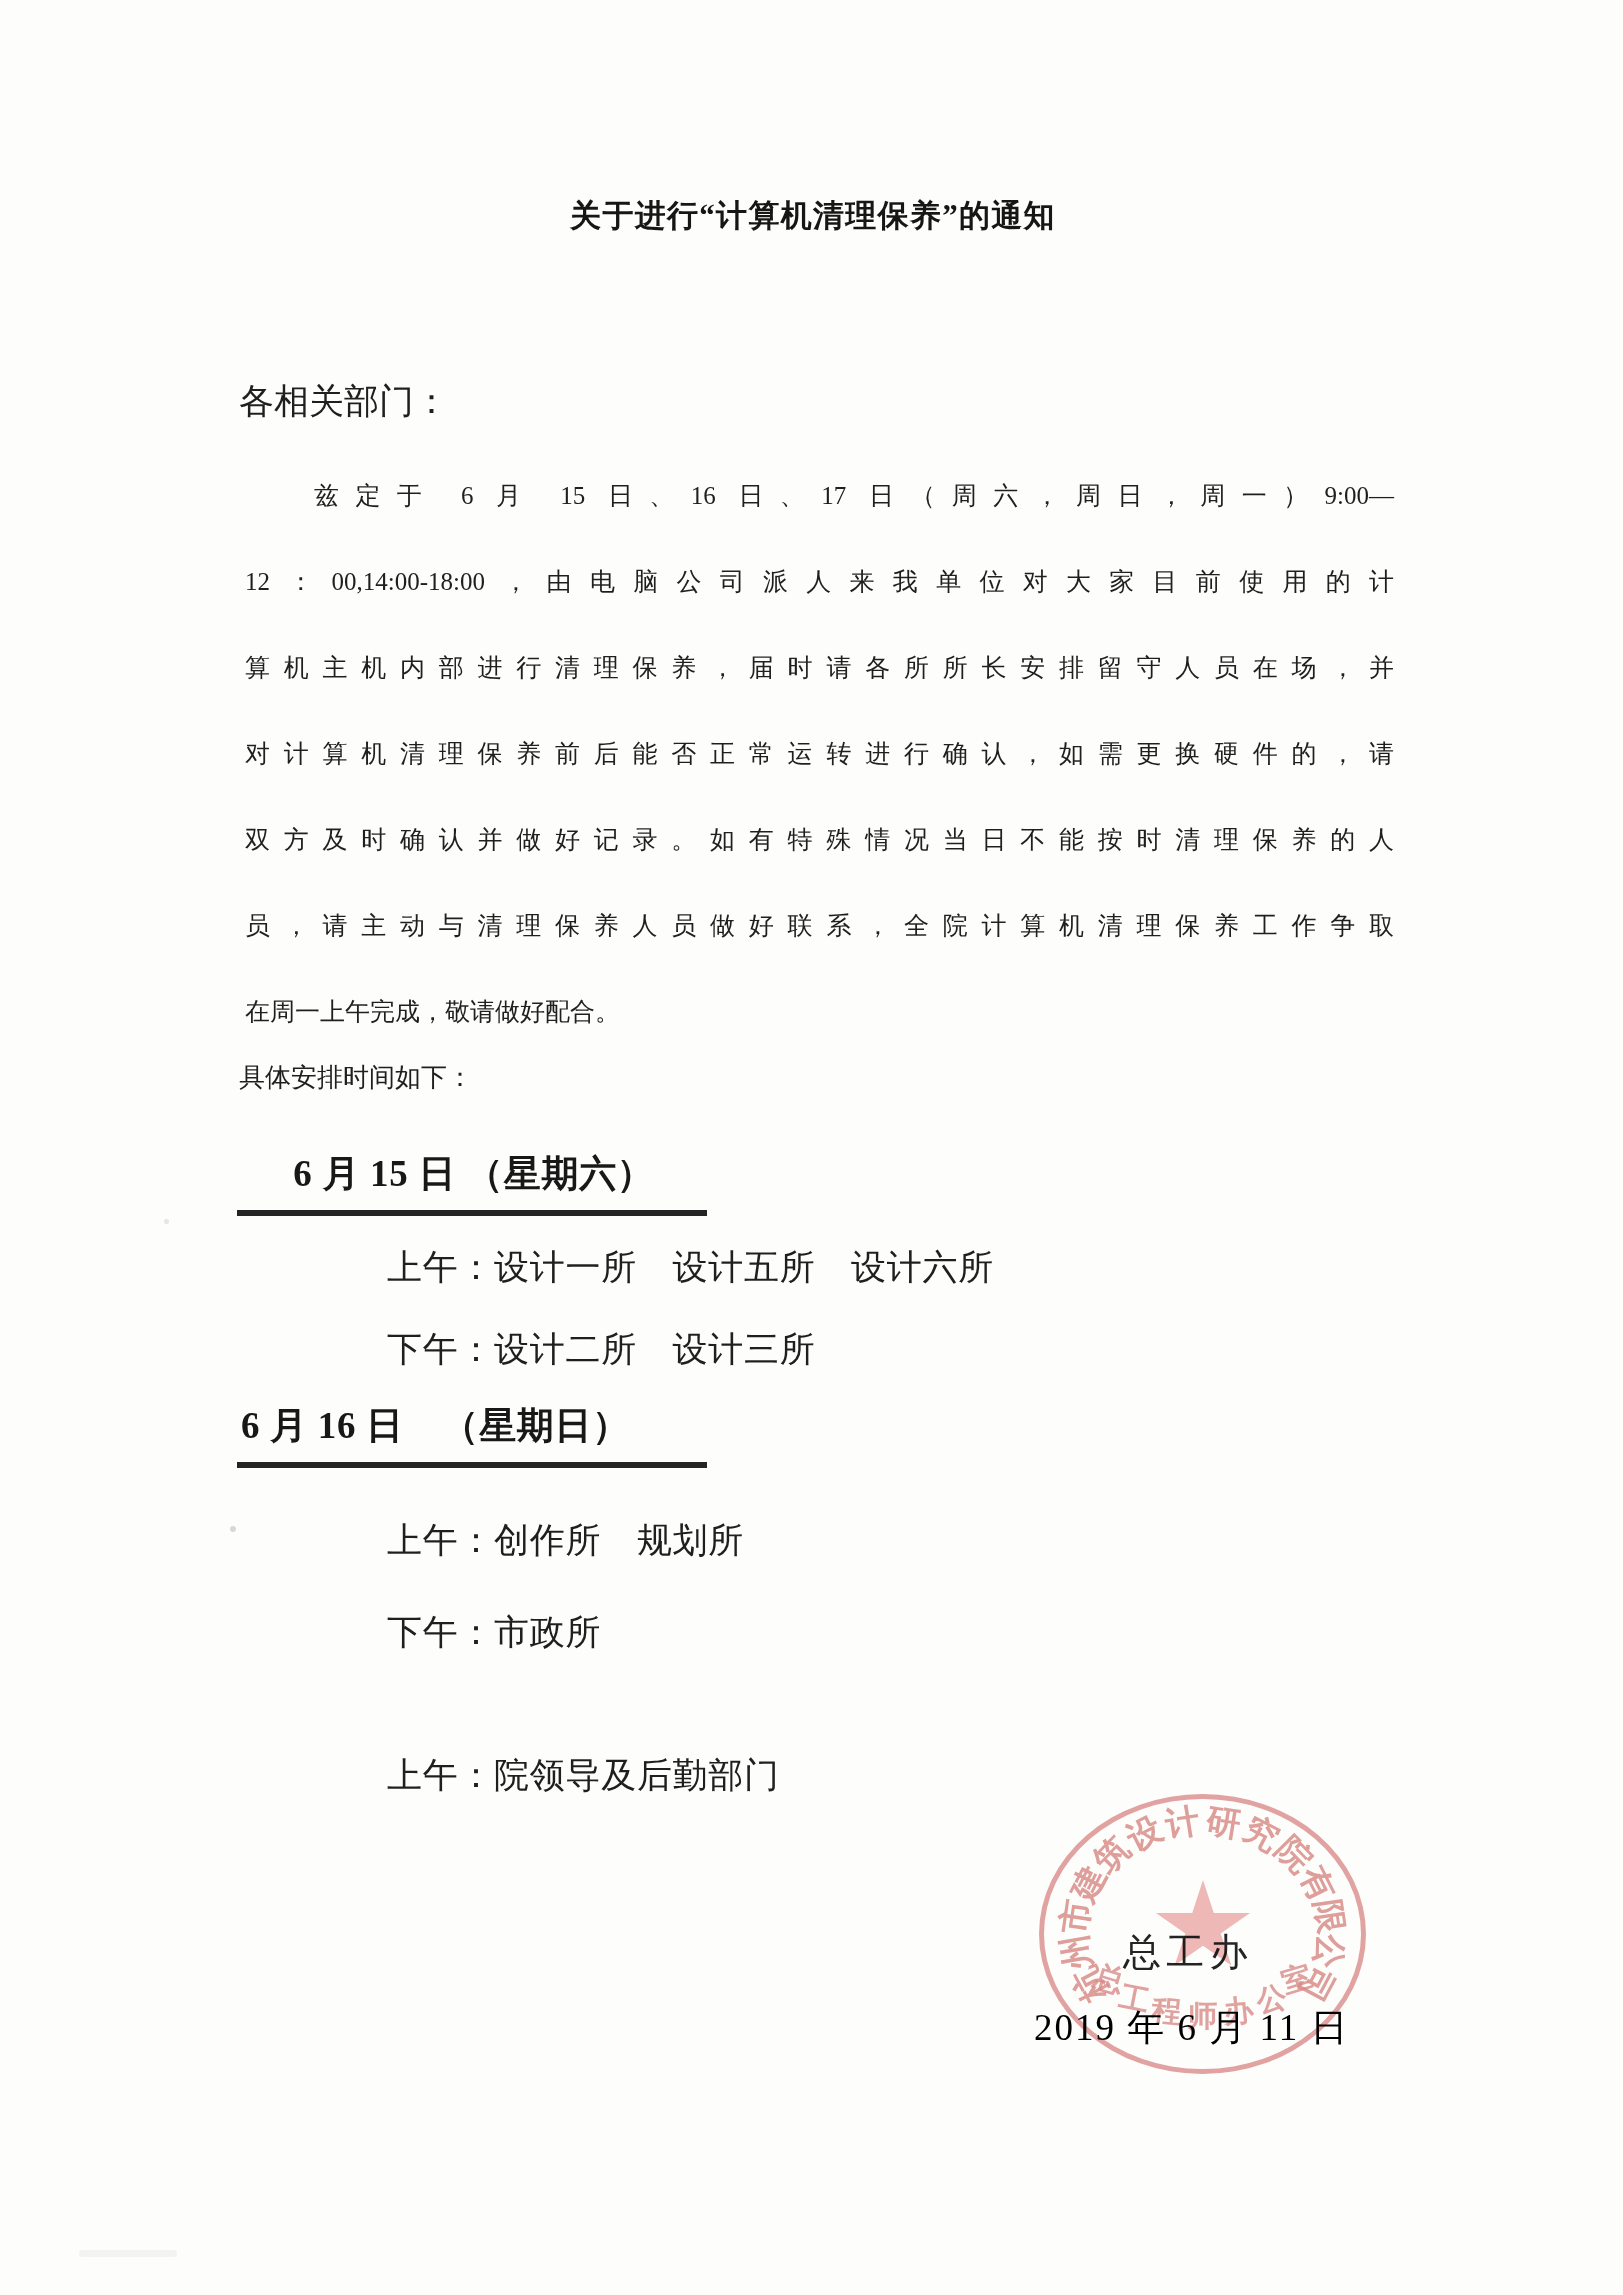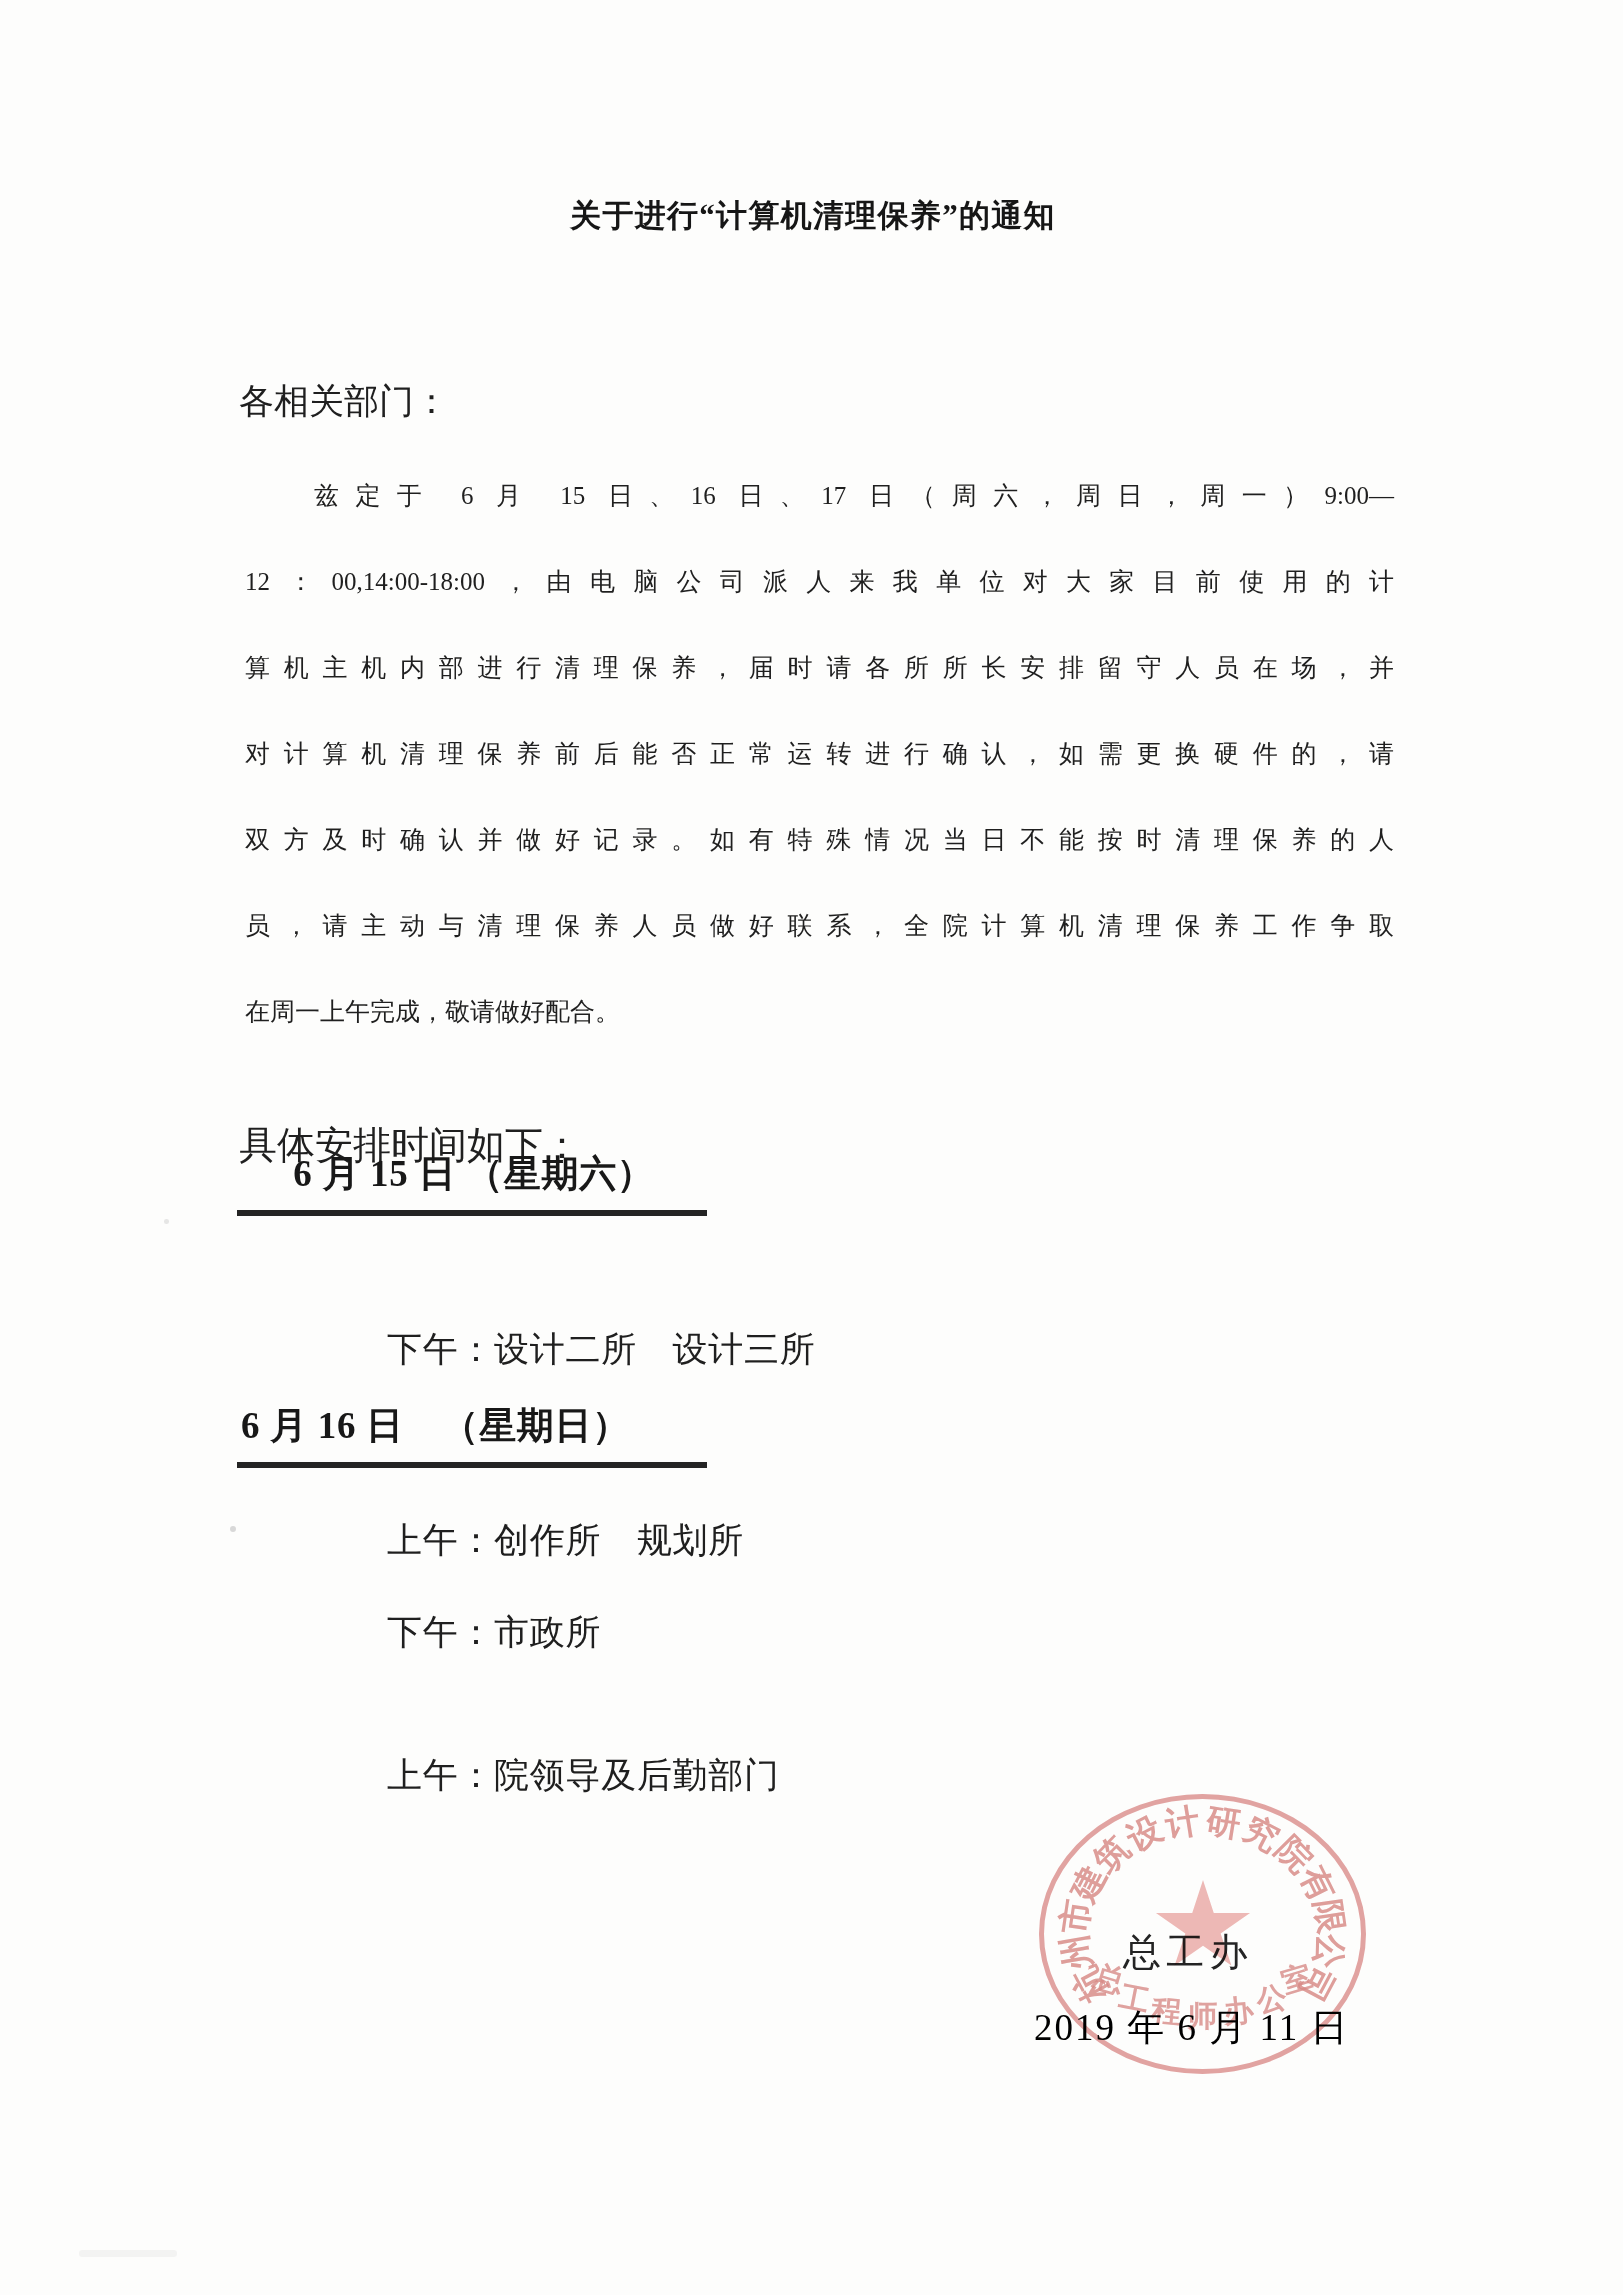--- a/index.html
+++ b/index.html
@@ -14,21 +14,21 @@
   .title{
     position:absolute;top:195px;left:237px;width:1152px;
     text-align:center;font-size:31px;font-weight:bold;letter-spacing:1.3px;
     color:#161616;
   }
   .salutation{position:absolute;top:378px;left:239px;font-size:35px;}
   .bodyp{position:absolute;top:453px;left:245px;width:1149px;font-size:25px;line-height:86px;}
   .bline{height:86px;text-align:justify;text-align-last:justify;white-space:nowrap;}
   .bline.first{text-indent:69px;}
   .bline.last{text-align-last:left;white-space:normal;}
-  .intro{position:absolute;top:1120px;left:239px;font-size:38px;}
+  .intro{position:absolute;top:1060px;left:239px;font-size:26px;}
   .sec{
     position:absolute;left:237px;font-size:37px;font-weight:bold;color:#181818;
     border-bottom:6.5px solid #242424;padding:0 0 10.5px 3.9px;width:466px;
     letter-spacing:0.7px;
   }
   .s15{top:1149px;text-align:center;}
   .s16{top:1401px;}
   .s17{top:1652px;}
   .item{position:absolute;left:387px;font-size:35px;letter-spacing:0.7px;}
   .i15a{top:1244px;}
@@ -77,20 +77,21 @@
     <div class="bline">算机主机内部进行清理保养，届时请各所所长安排留守人员在场，并</div>
     <div class="bline">对计算机清理保养前后能否正常运转进行确认，如需更换硬件的，请</div>
     <div class="bline">双方及时确认并做好记录。如有特殊情况当日不能按时清理保养的人</div>
     <div class="bline">员，请主动与清理保养人员做好联系，全院计算机清理保养工作争取</div>
     <div class="bline last">在周一上午完成，敬请做好配合。</div>
   </div>
 
   <div class="intro">具体安排时间如下：</div>
 
   <div class="sec s15">6 月 15 日 （星期六）</div>
+  <div class="item i15a">上午：设计一所　设计五所　设计六所</div>
   <div class="item i15b">下午：设计二所　设计三所</div>
 
   <div class="sec s16">6 月 16 日　（星期日）</div>
   <div class="item i16a">上午：创作所　规划所</div>
   <div class="item i16b">下午：市政所</div>
 
   <div class="item i17a">上午：院领导及后勤部门</div>
 
   <div class="dept">总工办</div>
   <div class="sdate">2019 年 6 月 11 日</div>

